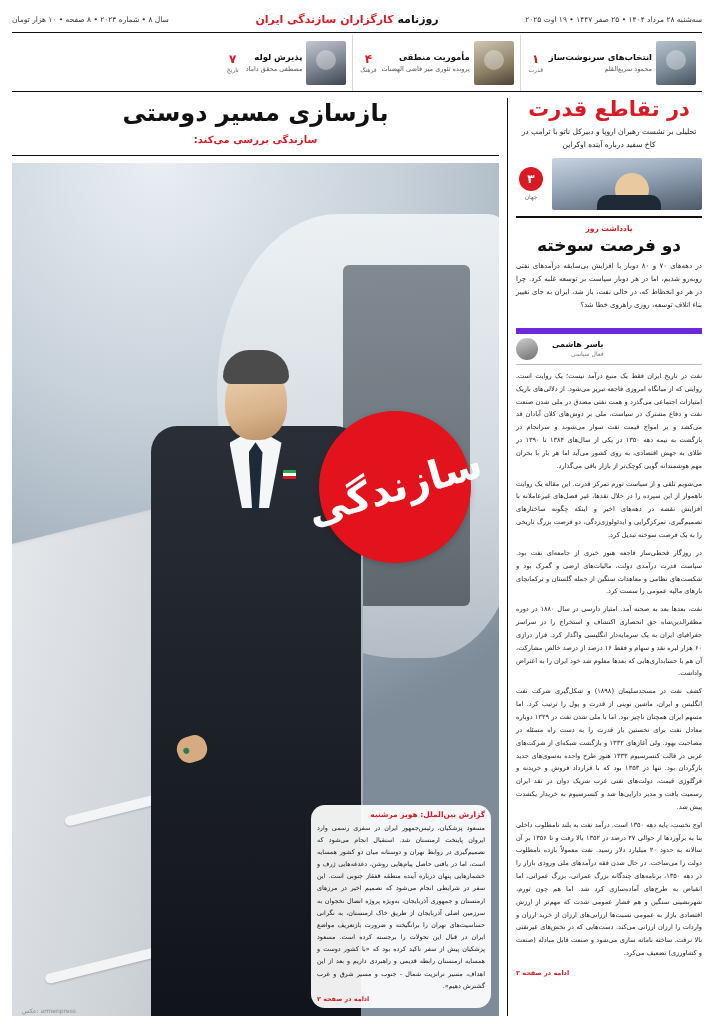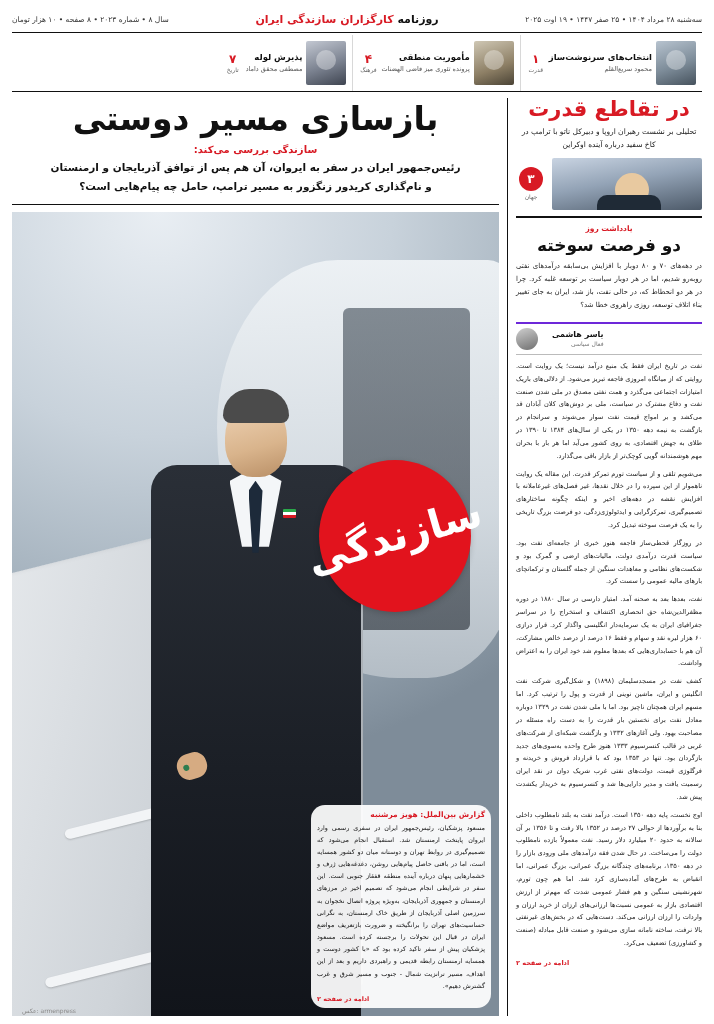--- a/index.html
+++ b/index.html
@@ -170,21 +170,21 @@
 
   
   .kicker{
     font-size:7.5px;color:#d81a24;margin-top:6px;text-align:center;font-weight:bold;
   }
   .note-title{
     font-size:17px;font-weight:bold;color:#111;text-align:center;margin-top:3px;line-height:1.15;
   }
   .note-lead{
     font-size:7px;color:#222;line-height:1.85;text-align:justify;margin-top:5px;
-    border-bottom:2px solid #6d28d9;padding-bottom:10px;
+    border-bottom:6px solid #6d28d9;padding-bottom:16px;
   }
   .byline{
     display:flex;flex-direction:row-reverse;align-items:center;gap:14px;
     padding:4px 0;border-bottom:1px solid #bbb;
   }
   .byline-avatar{
     width:22px;height:22px;border-radius:50%;flex:none;
     background:linear-gradient(160deg,#cfcfcf,#6f6f6f);
   }
   .byline-name{font-size:8px;font-weight:bold;color:#111;}
@@ -193,21 +193,21 @@
     font-size:6.6px;color:#222;line-height:1.95;text-align:justify;margin-top:5px;
     column-count:1;
   }
   .note-body p{margin:0 0 5px 0;}
   .cont-link{
     font-size:6.5px;color:#d81a24;text-align:left;margin-top:4px;font-weight:bold;
   }
 
   
   .headline{
-    font-size:33px;font-weight:bold;color:#111;text-align:center;line-height:1.15;
+    font-size:24px;font-weight:bold;color:#111;text-align:center;line-height:1.15;
     margin:2px 0 6px 0;
   }
   .deck-lead{
     font-size:10px;font-weight:bold;color:#d81a24;text-align:center;margin-bottom:3px;
   }
   .deck{
     font-size:10.5px;color:#111;text-align:center;line-height:1.85;font-weight:bold;
   }
   .deck .ln{display:block;}
   .rule{
@@ -429,24 +429,20 @@
         <p>اوج نخست، پایه دهه ۱۳۵۰ است. درآمد نفت به بلند نامطلوب داخلی بنا به برآوردها از حوالی ۲۷ درصد در ۱۳۵۲ بالا رفت و تا ۱۳۵۶ بر آن سالانه به حدود ۲۰ میلیارد دلار رسید. نفت معمولاً بازده نامطلوب دولت را می‌ساخت. در حال شدن فقه درآمدهای ملی ورودی بازار را در دهه ۱۳۵۰، برنامه‌های چندگانه بزرگ عمرانی، بزرگ عمرانی، اما انقباض به طرح‌های آماده‌سازی کرد شد. اما هم چون تورم، شهرنشینی سنگین و هم فشار عمومی شدت که مهم‌تر از ارزش اقتصادی بازار به عمومی نسبت‌ها ارزانی‌های ارزان از خرید ارزان و واردات را ارزان ارزانی می‌کند. دست‌هایی که در بخش‌های غیرنفتی بالا نرفت، ساخته نامانه سازی می‌شود و صنعت قابل مبادله (صنعت و کشاورزی) تضعیف می‌کرد.</p>
       </div>
       <div class="cont-link">ادامه در صفحه ۲</div>
 
     </div>
 
     <div class="col-main">
 
       <div class="headline">بازسازی مسیر دوستی</div>
       <div class="deck-lead">سازندگی بررسی می‌کند:</div>
-      <div class="deck">
-        <span class="ln">رئیس‌جمهور ایران در سفر به ایروان، آن هم پس از توافق آذربایجان و ارمنستان</span>
-        <span class="ln">و نام‌گذاری کریدور زنگزور به مسیر ترامپ، حامل چه پیام‌هایی است؟</span>
-      </div>
       <div class="rule"></div>
 
       <div class="hero">
         <div class="hero-sky"></div>
         <div class="hero-plane"></div>
         <div class="hero-door"></div>
         <div class="hero-stair"></div>
         <div class="hero-rail r2"></div>
         <div class="hero-rail"></div>
 

